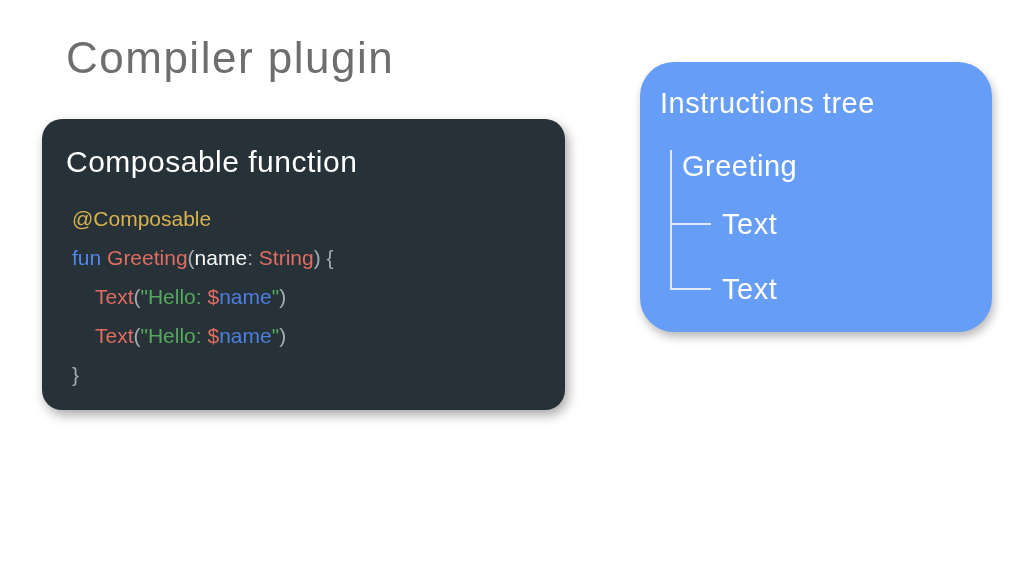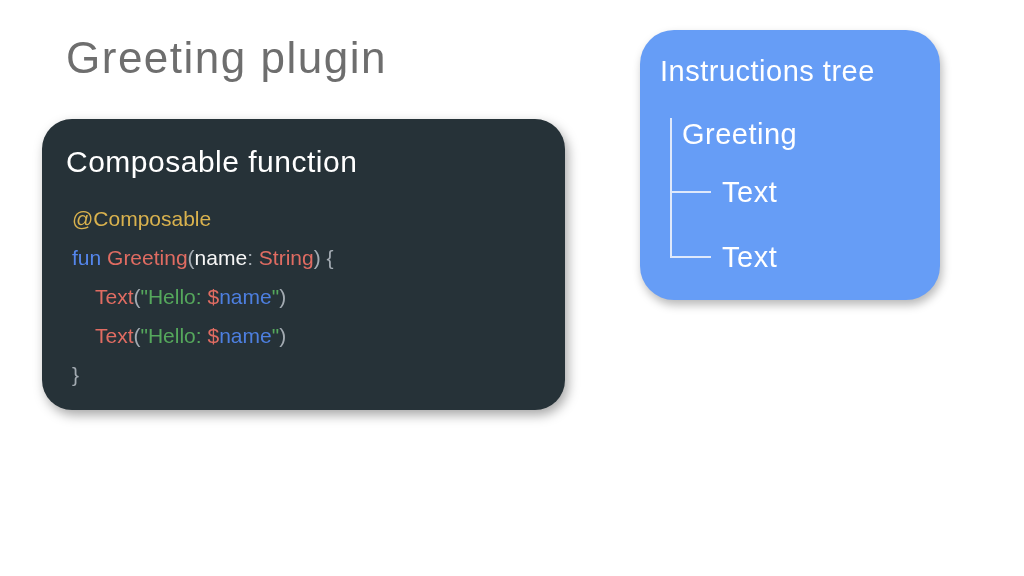--- a/index.html
+++ b/index.html
@@ -30,21 +30,21 @@
     letter-spacing: 1.5px;
     color: var(--title-color);
     line-height: 1.25;
   }
   
   .code-card {
     position: absolute;
     left: 42px; top: 119px;
     width: 523px; height: 291px;
     background: var(--code-card-bg);
-    border-radius: 30px;
+    border-radius: 20px;
     box-shadow: 3px 5px 12px rgba(0,0,0,0.35);
   }
   .card-heading {
     position: absolute;
     left: 24px; top: 25px;
     font-size: 30px;
     font-weight: 500;
     letter-spacing: 0.5px;
     color: var(--heading-color);
     line-height: 36px;
@@ -53,22 +53,22 @@
     position: absolute;
     left: 30px; top: 80px;
     font-family: Liberation Sans, sans-serif;
     font-size: 21px;
     line-height: 39px;
     white-space: pre;
   }
   
   .tree-card {
     position: absolute;
-    left: 640px; top: 30px;
-    width: 300px; height: 270px;
+    left: 640px; top: 62px;
+    width: 352px; height: 270px;
     background: var(--tree-card-bg);
     border-radius: 34px;
     box-shadow: 2px 5px 10px rgba(0,0,0,0.28);
   }
   .tree-heading {
     position: absolute;
     left: 20px; top: 23px;
     font-size: 29px;
     font-weight: 500;
     letter-spacing: 0.5px;
@@ -108,21 +108,21 @@
     line-height: 36px;
   }
   .child-1 { top: 144px; }
   .child-2 { top: 209px; }
 </style>
 </head>
 <body>
 
 <div class="slide">
 
-  <h1 class="title">Greeting plugin</h1>
+  <h1 class="title">Compiler plugin</h1>
 
   <section class="code-card">
     <h2 class="card-heading">Composable function</h2>
     <pre class="code" id="code-block"><div class="code-line"><span style="color: rgb(217, 178, 78);">@Composable</span></div><div class="code-line"><span style="color: rgb(84, 134, 236);">fun</span><span style="color: rgb(245, 245, 245);"> </span><span style="color: rgb(224, 108, 98);">Greeting</span><span style="color: rgb(163, 171, 178);">(</span><span style="color: rgb(245, 245, 245);">name</span><span style="color: rgb(163, 171, 178);">:</span><span style="color: rgb(245, 245, 245);"> </span><span style="color: rgb(224, 108, 98);">String</span><span style="color: rgb(163, 171, 178);">)</span><span style="color: rgb(245, 245, 245);"> </span><span style="color: rgb(163, 171, 178);">{</span></div><div class="code-line"><span style="color: rgb(245, 245, 245);">    </span><span style="color: rgb(224, 108, 98);">Text</span><span style="color: rgb(163, 171, 178);">(</span><span style="color: rgb(85, 168, 92);">"Hello: </span><span style="color: rgb(224, 108, 98);">$</span><span style="color: rgb(77, 127, 224);">name</span><span style="color: rgb(85, 168, 92);">"</span><span style="color: rgb(163, 171, 178);">)</span></div><div class="code-line"><span style="color: rgb(245, 245, 245);">    </span><span style="color: rgb(224, 108, 98);">Text</span><span style="color: rgb(163, 171, 178);">(</span><span style="color: rgb(85, 168, 92);">"Hello: </span><span style="color: rgb(224, 108, 98);">$</span><span style="color: rgb(77, 127, 224);">name</span><span style="color: rgb(85, 168, 92);">"</span><span style="color: rgb(163, 171, 178);">)</span></div><div class="code-line"><span style="color: rgb(163, 171, 178);">}</span></div></pre>
   </section>
 
   <section class="tree-card">
     <h2 class="tree-heading">Instructions tree</h2>
     <div class="tree-vline"></div>
     <div class="tree-branch branch-1"></div>

